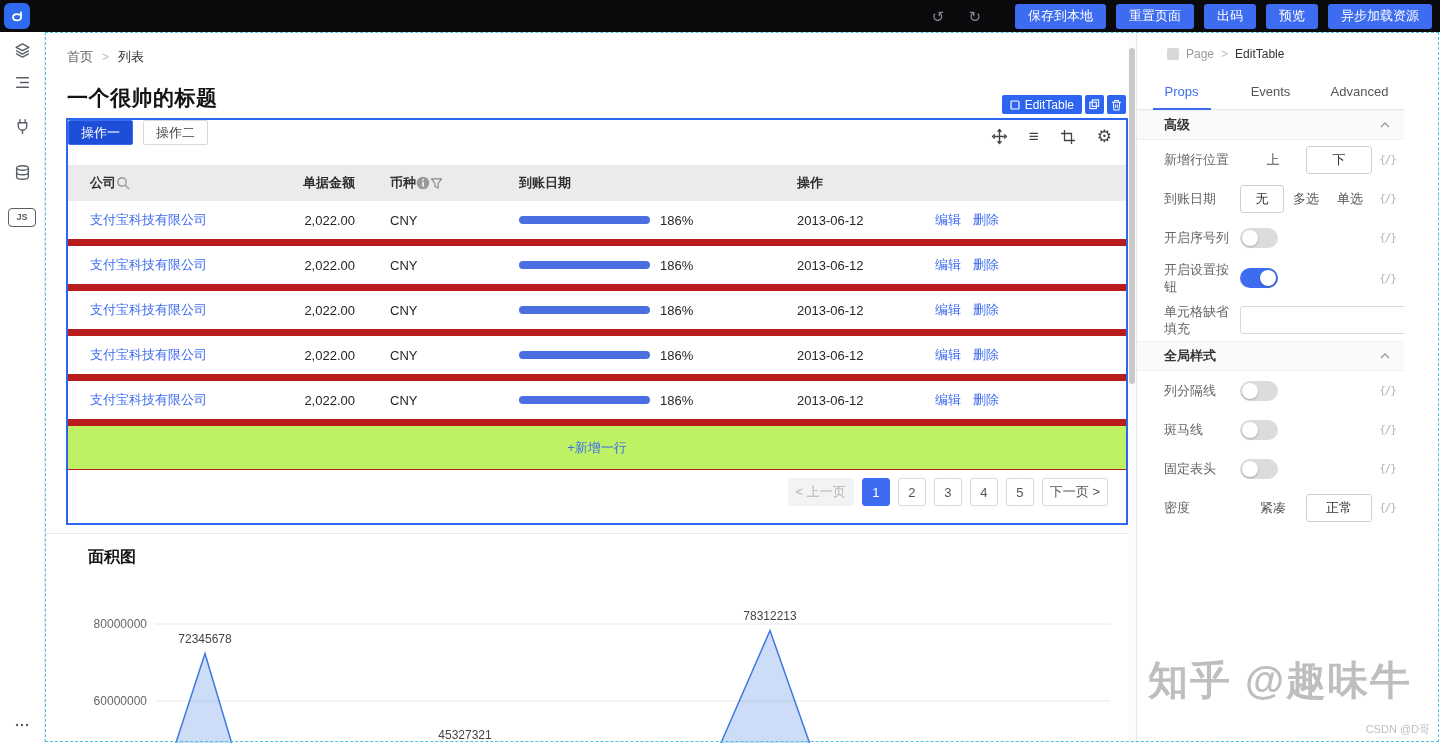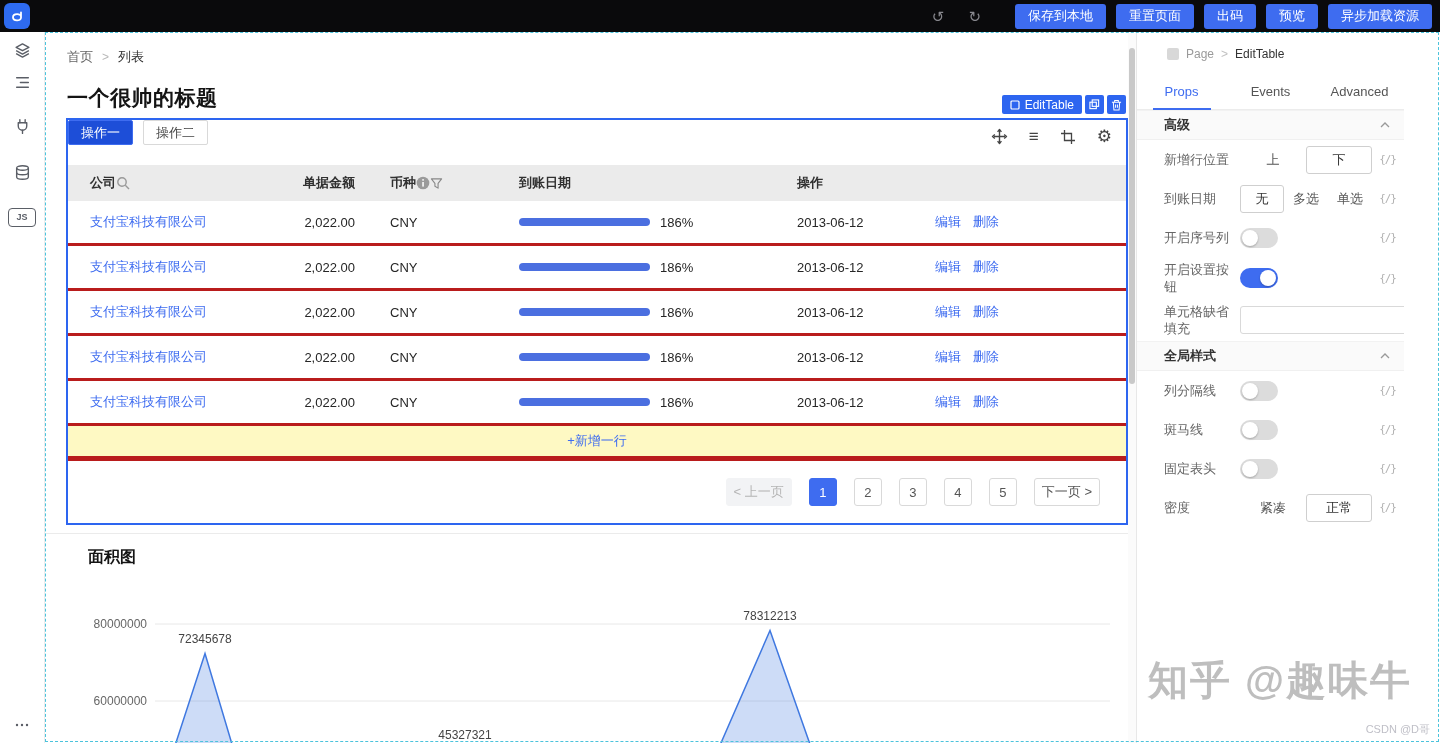--- a/index.html
+++ b/index.html
@@ -42,28 +42,28 @@
   .table-wrap{position:absolute;left:0;top:45px;right:0}
   .t-row{display:grid;grid-template-columns:179px 120px 135px 280px 140px 1fr;align-items:center}
   .t-row > :nth-child(1){padding-left:22px}
   .t-row > :nth-child(2){padding-right:12px;text-align:right;justify-content:flex-end}
   .t-row > :nth-child(3){padding-left:23px}
   .t-row > :nth-child(4){padding-left:17px}
   .t-row > :nth-child(5){padding-left:15px}
   .t-row > :nth-child(6){padding-left:13px}
   .t-head{height:36px;background:#ebebeb;font-weight:700;font-size:13px;color:#303030}
   .t-head > div{display:flex;align-items:center;}
-  .t-body-row{height:45px;border-bottom:3px solid #b91c1c;font-size:13px;color:#262626}
+  .t-body-row{height:45px;border-bottom:7px solid #b91c1c;font-size:13px;color:#262626}
   .link{color:#3e6cf0;cursor:pointer;text-decoration:none}
   .progress-cell{display:flex;align-items:center;gap:10px}
   .pbar{width:131px;height:8px;border-radius:4px;background:#4b6fe0}
   .ops{display:flex;gap:12px}
-  .add-row{height:35px;background:#fef9c3;display:flex;align-items:center;justify-content:center;font-size:13px;color:#3e6cf0;cursor:pointer;border-bottom:5px solid #b91c1c}
-
-  .pagination{position:absolute;right:26px;bottom:17px;display:flex;gap:17px;align-items:flex-start}
+  .add-row{height:44px;background:#bef264;display:flex;align-items:center;justify-content:center;font-size:13px;color:#3e6cf0;cursor:pointer;border-bottom:1px solid #b91c1c}
+
+  .pagination{position:absolute;right:18px;bottom:17px;display:flex;gap:8px;align-items:flex-start}
   .pg-btn{min-width:28px;height:28px;border-radius:3px;border:1px solid #d9d9d9;background:#fff;color:#555;font-size:13px;display:flex;align-items:center;justify-content:center;padding:0 7px;cursor:pointer;white-space:nowrap}
   .pg-btn.disabled{background:#f2f3f5;border-color:#f2f3f5;color:#b5b5b5}
   .pg-btn.current{background:#3e6cf0;border-color:#3e6cf0;color:#fff}
 
   .chart-card{position:absolute;left:0;top:500px;width:1082px;height:240px;border-top:1px solid #ebebeb}
   .chart-title{position:absolute;left:42px;top:13px;font-size:16px;font-weight:700;color:#141414}
   .chart-svg{position:absolute;left:0;top:55px;width:1082px;height:155px}
   .chart-svg svg{display:block;overflow:hidden}
 
   

